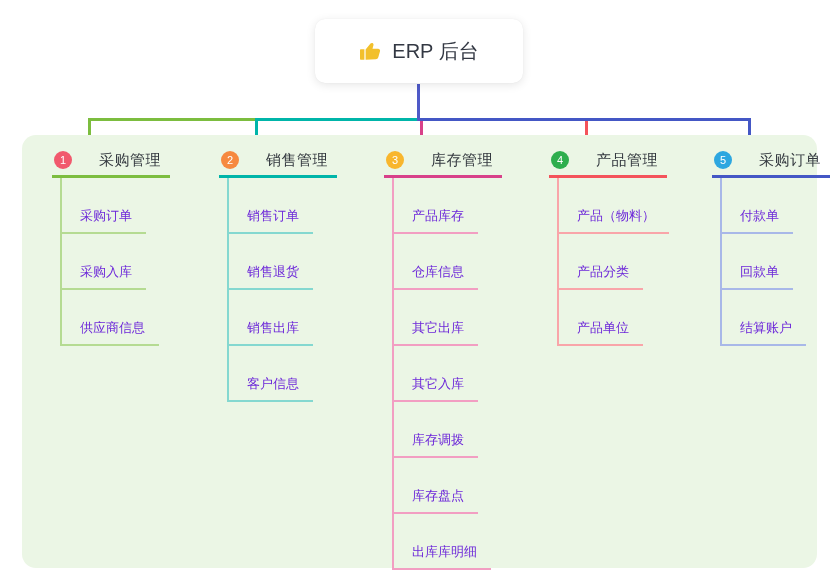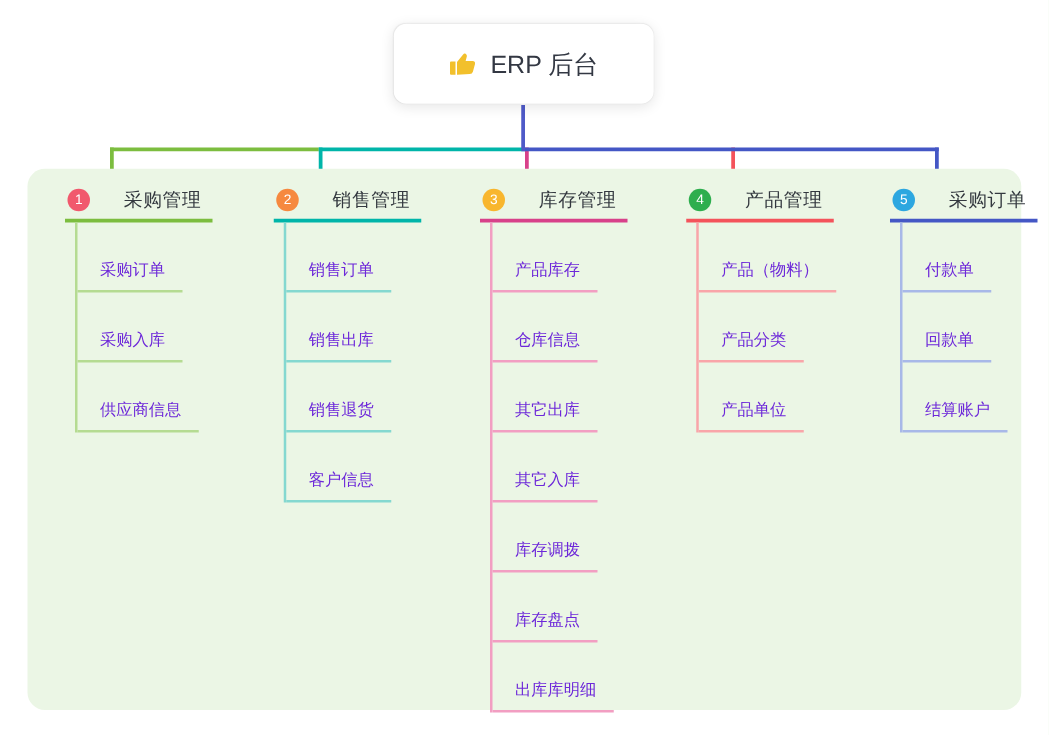--- a/index.html
+++ b/index.html
@@ -91,24 +91,24 @@
     <div class="branch" style="left: 197px;">
     <div class="branch-header" style="border-bottom-color: rgb(0, 181, 169);">
       <span class="badge" style="background: rgb(246, 137, 63);">2</span>
       <span class="branch-label">销售管理</span>
     </div>
     <div class="children" style="border-left-color: rgb(132, 216, 208); text-align: right;">
         <div class="child" style="border-bottom-color: rgb(132, 216, 208);">
           <div class="child-label">销售订单</div>
         </div>
         <div class="child" style="border-bottom-color: rgb(132, 216, 208);">
-          <div class="child-label">销售出库</div>
+          <div class="child-label">销售退货</div>
         </div>
         <div class="child" style="border-bottom-color: rgb(132, 216, 208);">
-          <div class="child-label">销售退货</div>
+          <div class="child-label">销售出库</div>
         </div>
         <div class="child" style="border-bottom-color: rgb(132, 216, 208);">
           <div class="child-label">客户信息</div>
         </div>
       </div>
   </div>
     <div class="branch" style="left: 362px;">
     <div class="branch-header" style="border-bottom-color: rgb(216, 65, 138);">
       <span class="badge" style="background: rgb(248, 182, 45);">3</span>
       <span class="branch-label">库存管理</span>

